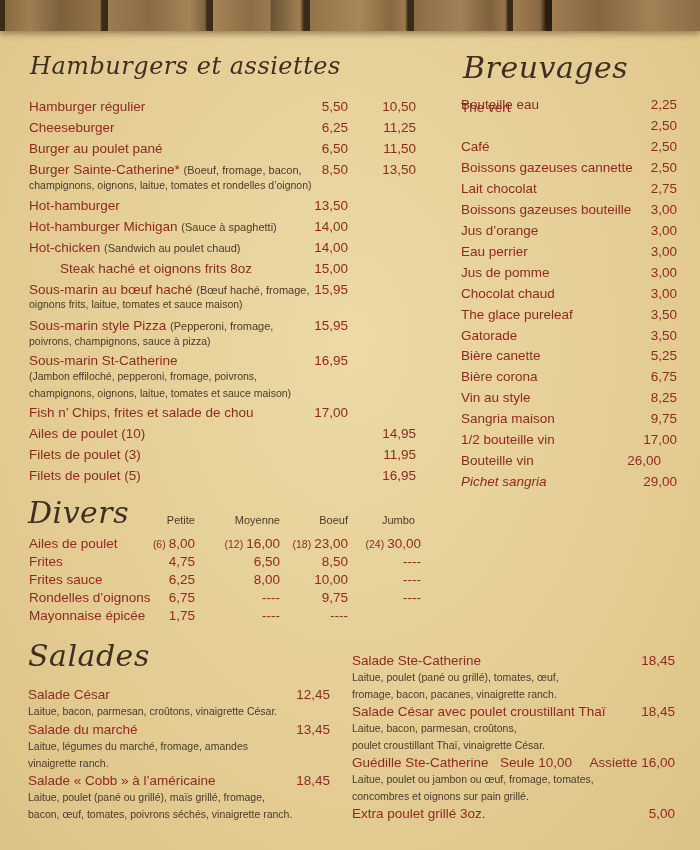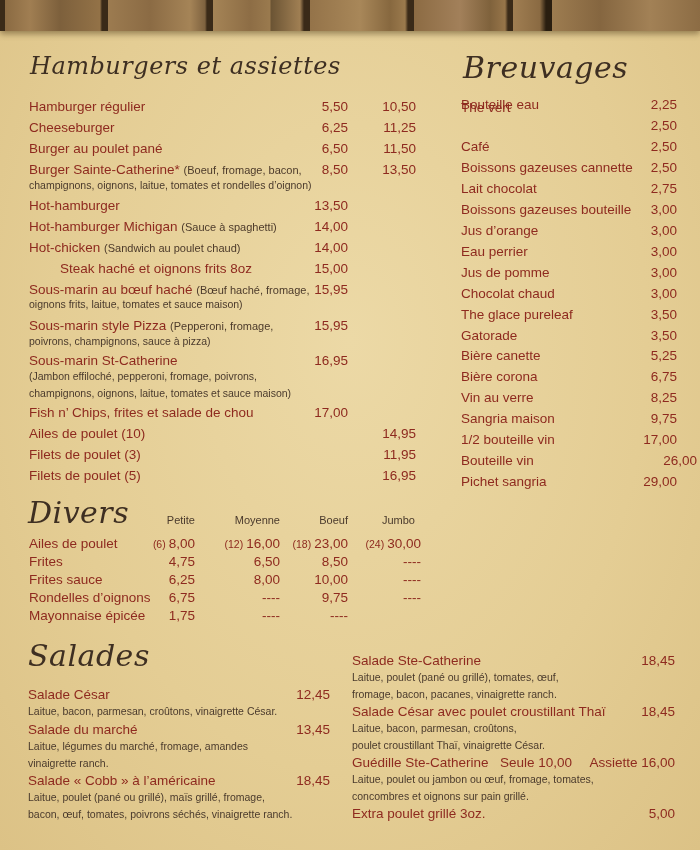--- a/index.html
+++ b/index.html
@@ -123,29 +123,29 @@
   <div class="row" style="left:461px;top:286px;">Chocolat chaud</div>
   <div class="price" style="left:620px;width:57px;top:286px;">3,00</div>
   <div class="row" style="left:461px;top:307px;">The glace pureleaf</div>
   <div class="price" style="left:620px;width:57px;top:307px;">3,50</div>
   <div class="row" style="left:461px;top:328px;">Gatorade</div>
   <div class="price" style="left:620px;width:57px;top:328px;">3,50</div>
   <div class="row" style="left:461px;top:348px;">Bière canette</div>
   <div class="price" style="left:620px;width:57px;top:348px;">5,25</div>
   <div class="row" style="left:461px;top:369px;">Bière corona</div>
   <div class="price" style="left:620px;width:57px;top:369px;">6,75</div>
-  <div class="row" style="left:461px;top:390px;">Vin au verre</div>
+  <div class="row" style="left:461px;top:390px;">Vin au style</div>
   <div class="price" style="left:620px;width:57px;top:390px;">8,25</div>
   <div class="row" style="left:461px;top:411px;">Sangria maison</div>
   <div class="price" style="left:620px;width:57px;top:411px;">9,75</div>
   <div class="row" style="left:461px;top:432px;">1/2 bouteille vin</div>
   <div class="price" style="left:620px;width:57px;top:432px;">17,00</div>
   <div class="row" style="left:461px;top:453px;">Bouteille vin</div>
-  <div class="price" style="left:640px;width:57px;top:453px;">26,00</div>
-  <div class="row" style="left:461px;top:474px;">Pichet sangria</div>
+  <div class="price" style="left:604px;width:57px;top:453px;">26,00</div>
+  <div class="row" style="left:461px;top:474px;font-style:italic;">Pichet sangria</div>
   <div class="price" style="left:620px;width:57px;top:474px;">29,00</div>
 </div>
 
 <div class="h-script" style="left:28px;top:495px;font-size:30px;">Divers</div>
 <div>
   <div class="colhead" style="left:140px;width:55px;top:514px;">Petite</div>
   <div class="colhead" style="left:210px;width:70px;top:514px;">Moyenne</div>
   <div class="colhead" style="left:290px;width:58px;top:514px;">Boeuf</div>
   <div class="colhead" style="left:360px;width:55px;top:514px;">Jumbo</div>
 

